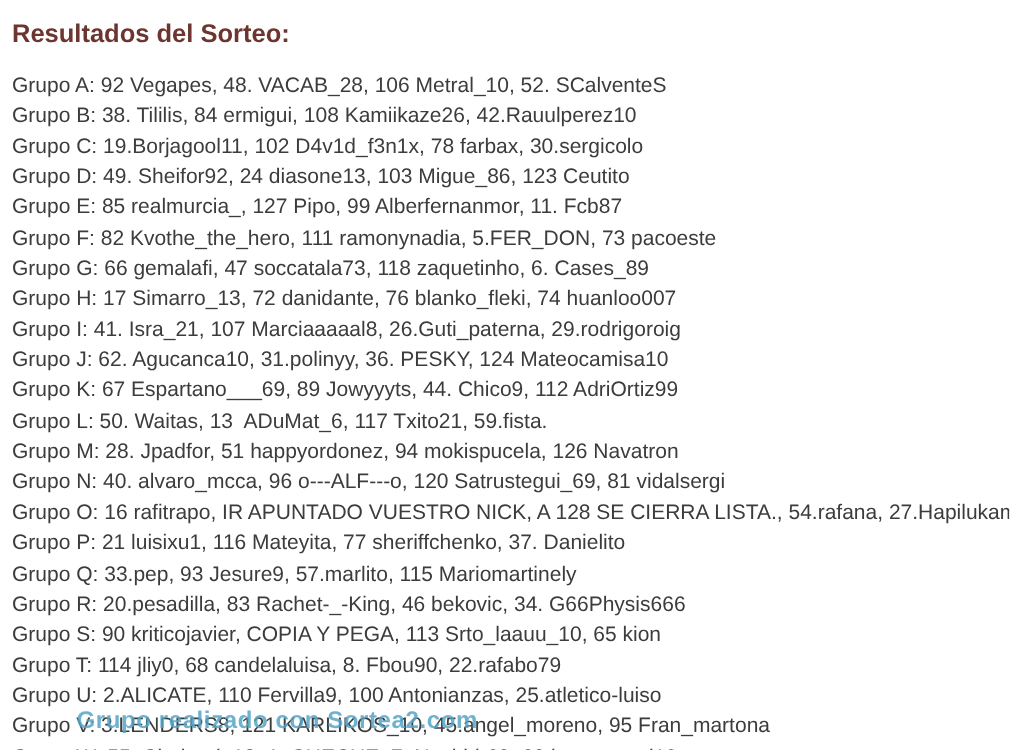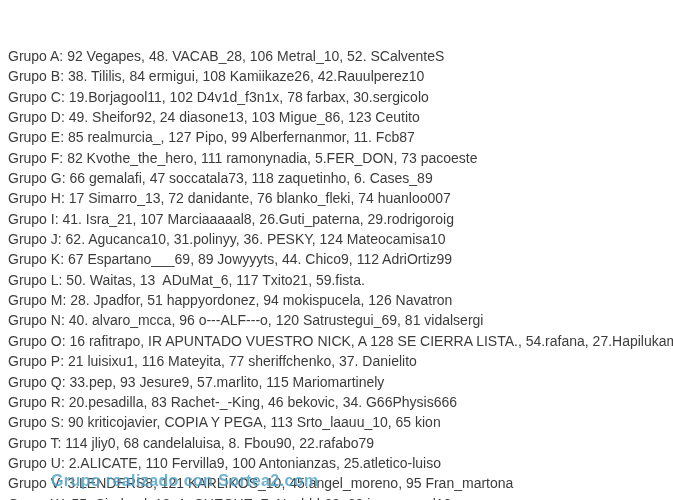--- a/index.html
+++ b/index.html
@@ -46,20 +46,21 @@
     letter-spacing: 0.4px;
     color: rgba(85, 165, 200, 0.85);
     white-space: nowrap;
     pointer-events: none;
   }
 </style>
 </head>
 <body>
 
 <div class="page">
+  <h2 class="title" style="color: rgb(109, 53, 47);">Resultados del Sorteo:</h2>
 
   <div class="results" style="color: rgb(60, 60, 60);">
       <div class="line">Grupo A: 92 Vegapes, 48. VACAB_28, 106 Metral_10, 52. SCalventeS</div>
       <div class="line">Grupo B: 38. Tililis, 84 ermigui, 108 Kamiikaze26, 42.Rauulperez10</div>
       <div class="line">Grupo C: 19.Borjagool11, 102 D4v1d_f3n1x, 78 farbax, 30.sergicolo</div>
       <div class="line">Grupo D: 49. Sheifor92, 24 diasone13, 103 Migue_86, 123 Ceutito</div>
       <div class="line">Grupo E: 85 realmurcia_, 127 Pipo, 99 Alberfernanmor, 11. Fcb87</div>
       <div class="line">Grupo F: 82 Kvothe_the_hero, 111 ramonynadia, 5.FER_DON, 73 pacoeste</div>
       <div class="line">Grupo G: 66 gemalafi, 47 soccatala73, 118 zaquetinho, 6. Cases_89</div>
       <div class="line">Grupo H: 17 Simarro_13, 72 danidante, 76 blanko_fleki, 74 huanloo007</div>

